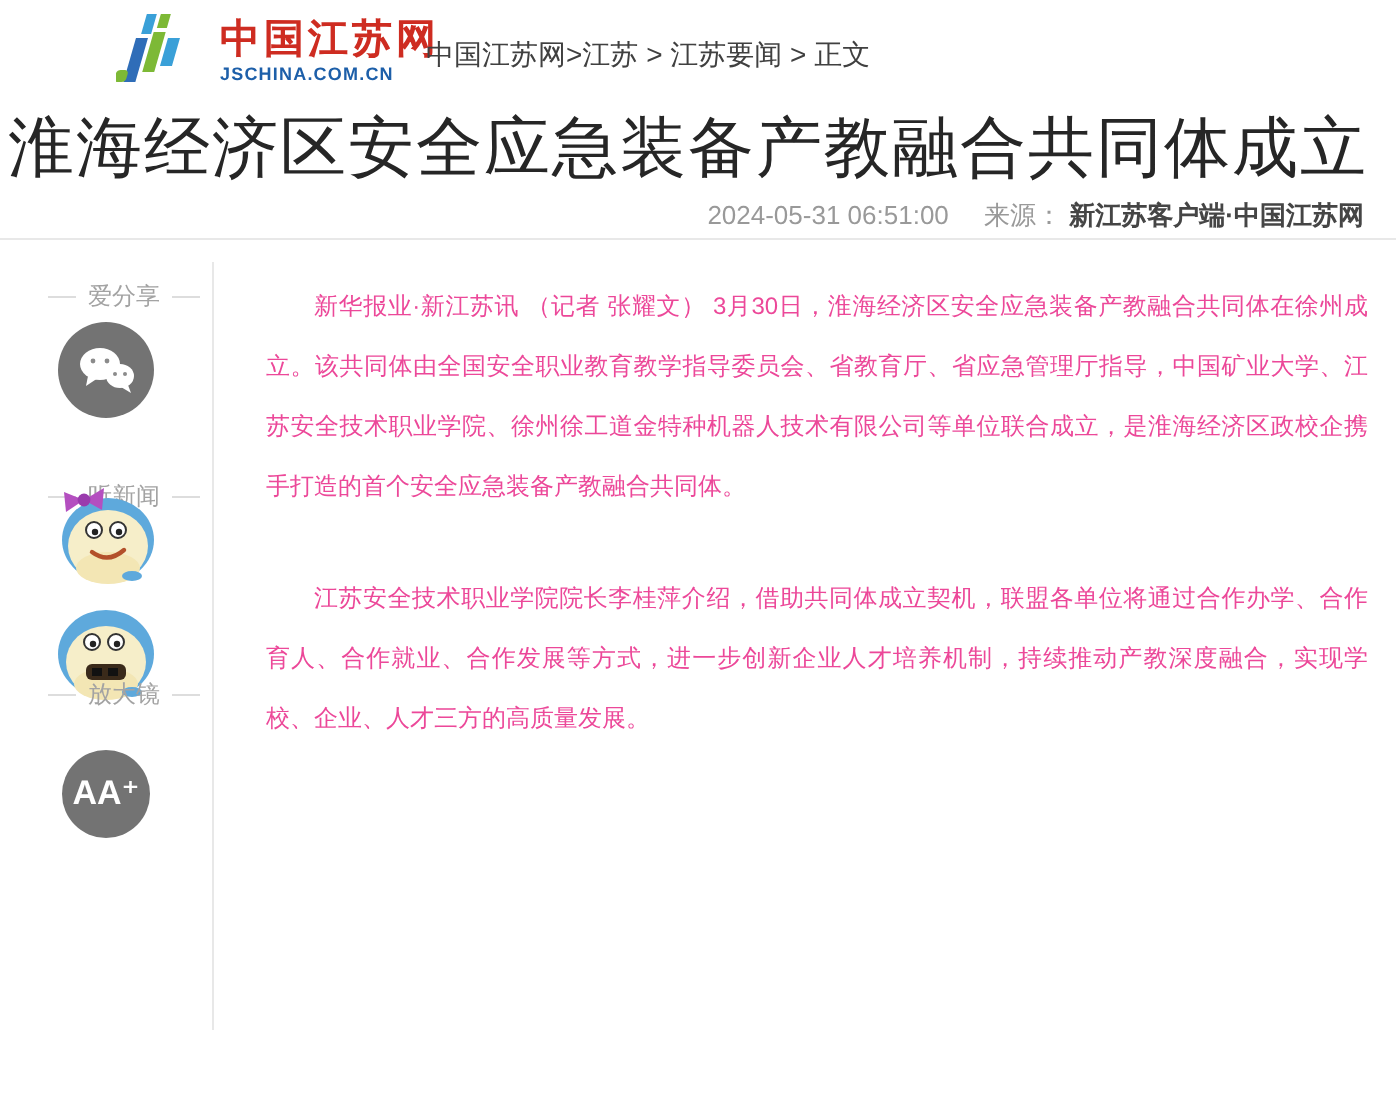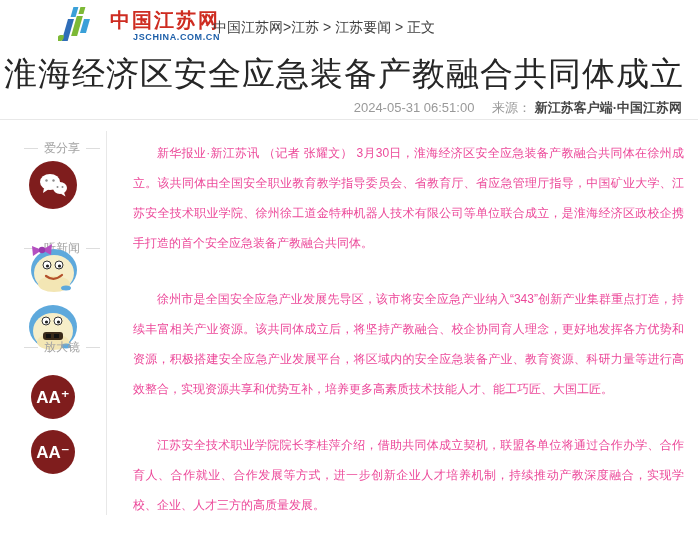--- a/index.html
+++ b/index.html
@@ -5,36 +5,36 @@
   * { margin:0; padding:0; box-sizing:border-box; }
   html,body { background:#fff; }
   body { font-family:"Liberation Sans","DejaVu Sans",sans-serif; color:#333; }
   .page { position:relative; width:698px; height:555px; background:#fff; overflow:hidden; }
 
   
   .site-header { position:absolute; top:0; left:12px; width:100%; height:52px;margin-left:36px; }
   .logo { position:absolute; left:10px; top:5px; display:flex; align-items:center; cursor:pointer; }
   .logo-mark { width:44px; height:40px; margin-right:8px; }
   .logo-cn { font-size:20px; font-weight:bold; color:#ce2c21; letter-spacing:2px; line-height:22px; }
-  .logo-en { font-size:9px; font-weight:bold; color:#1d5fa9; letter-spacing:0.6px; margin-top:1px; text-align:right; }
+  .logo-en { font-size:9px; font-weight:bold; color:#1d5fa9; letter-spacing:0.6px; margin-top:1px; text-align:left; }
   .breadcrumb { position:absolute; left:165px; top:19px; font-size:14px; color:#404040; cursor:pointer; }
 
   
   .article-title { position:absolute; left:4px; top:52px; width:690px; font-size:33px; font-weight:400; color:#262626; letter-spacing:1px; white-space:nowrap; }
   .article-meta { position:absolute; top:99px; right:16px; font-size:13px; color:#999; }
   .article-meta .src-label { margin-left:14px; }
   .article-meta .src-name { color:#454545; font-weight:bold;text-align:right; }
   .divider-top { position:absolute; top:119px; left:0; width:698px; height:1px; background:#e8e8e8; }
 
   
   .sidebar { position:absolute; left:0; top:131px; width:107px; height:384px; border-right:1px solid #e8e8e8; }
   .side-label { position:absolute; left:0; width:106px; display:flex; align-items:center; justify-content:center; font-size:12px; color:#a3a3a3;padding-left:24px; }
   .side-label::before, .side-label::after { content:""; flex:1; height:1px; background:#ddd; margin:0 6px; }
   .side-label::before { margin-left:0; }
-  .circle-btn { position:absolute; border-radius:50%; background:#7f1d1d; display:flex; align-items:center; justify-content:center; cursor:pointer; }
+  .circle-btn { position:absolute; border-radius:50%; background:#737373; display:flex; align-items:center; justify-content:center; cursor:pointer; }
   .wechat-btn { left:29px; top:30px; width:48px; height:48px; }
   .aa-btn { width:44px; height:44px; left:31px; color:#fff; font-size:17px; font-weight:bold; letter-spacing:0; }
   .aa-plus { top:244px; }
   .aa-minus { top:299px; }
   .mascot { position:absolute; left:26px; width:54px; height:54px; cursor:pointer; }
   .lbl-share { top:9px; }
   .lbl-listen { top:90px;margin-top:19px; }
   .lbl-zoom { top:208px; }
   .mascot1 { top:109px; }
   .mascot2 { top:168px; }
@@ -129,23 +129,21 @@
         <rect x="28" y="35" width="5" height="4" fill="#111"></rect>
         <ellipse cx="40" cy="47" rx="5" ry="2.5" fill="#5ea9dc"></ellipse>
       </svg>
     </div>
 
     <div class="side-label lbl-zoom">
         <span>放大镜</span>
       </div>
 
     <div class="circle-btn aa-btn aa-plus">AA⁺</div>
-    <div class="circle-btn aa-btn aa-minus">AA⁻</div>
   </aside>
 
   <main class="article-body">
     <p>新华报业·新江苏讯 （记者 张耀文） 3月30日，淮海经济区安全应急装备产教融合共同体在徐州成立。该共同体由全国安全职业教育教学指导委员会、省教育厅、省应急管理厅指导，中国矿业大学、江苏安全技术职业学院、徐州徐工道金特种机器人技术有限公司等单位联合成立，是淮海经济区政校企携手打造的首个安全应急装备产教融合共同体。</p>
-    <p>徐州市是全国安全应急产业发展先导区，该市将安全应急产业纳入“343”创新产业集群重点打造，持续丰富相关产业资源。该共同体成立后，将坚持产教融合、校企协同育人理念，更好地发挥各方优势和资源，积极搭建安全应急产业发展平台，将区域内的安全应急装备产业、教育资源、科研力量等进行高效整合，实现资源共享和优势互补，培养更多高素质技术技能人才、能工巧匠、大国工匠。</p>
     <p>江苏安全技术职业学院院长李桂萍介绍，借助共同体成立契机，联盟各单位将通过合作办学、合作育人、合作就业、合作发展等方式，进一步创新企业人才培养机制，持续推动产教深度融合，实现学校、企业、人才三方的高质量发展。</p>
 
   </main>
 
 </div>
 
 </body></html>

